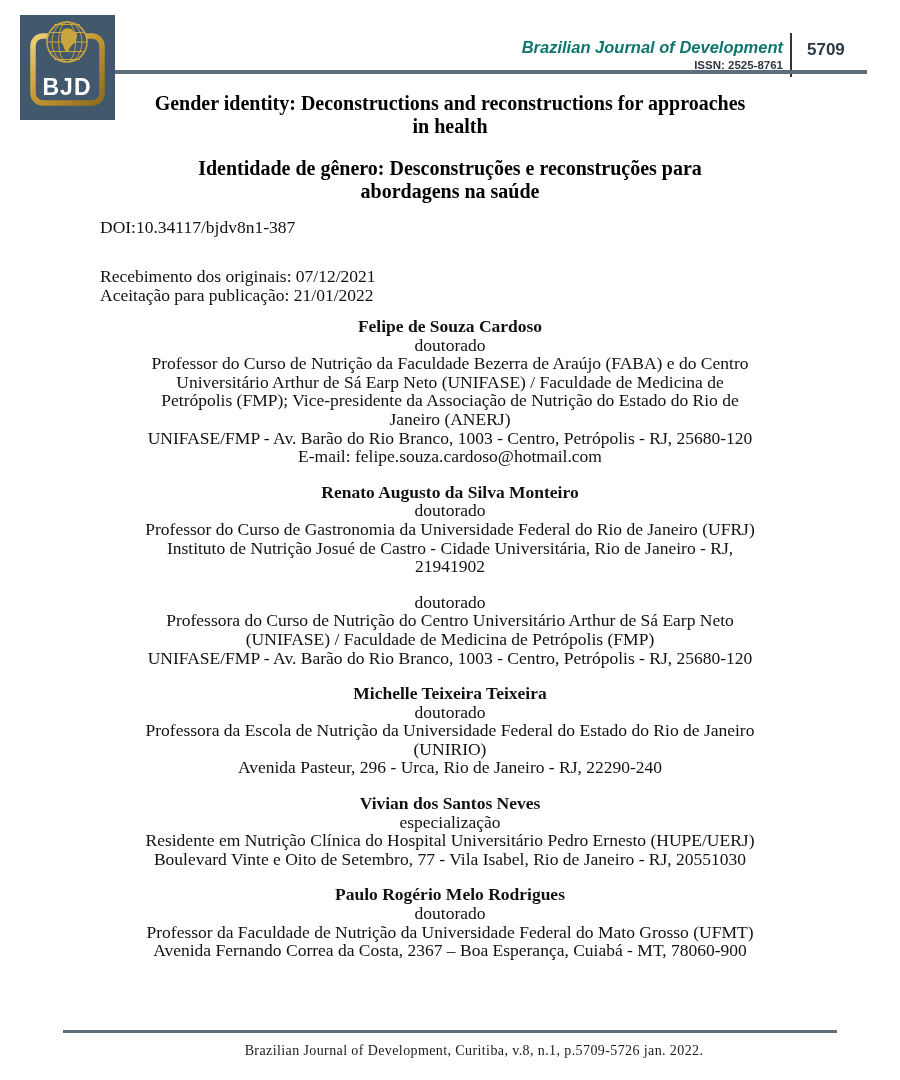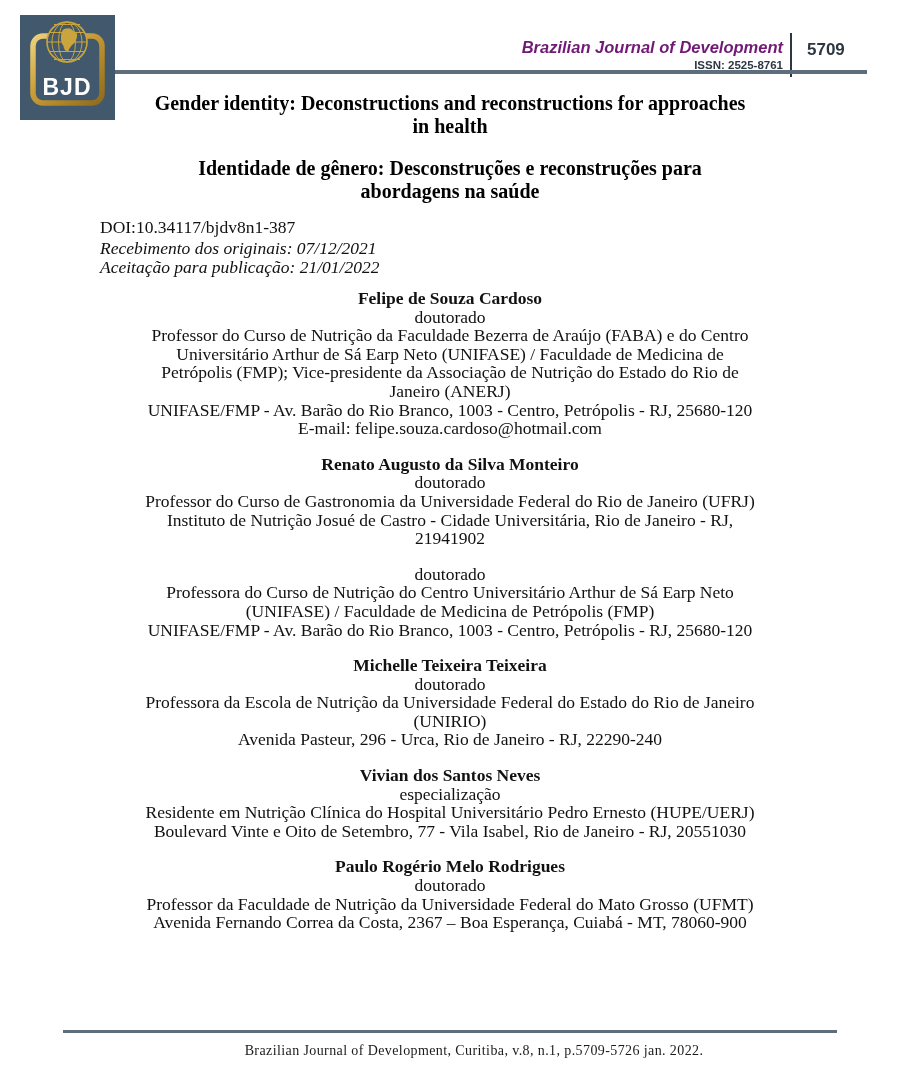--- a/index.html
+++ b/index.html
@@ -7,21 +7,21 @@
     width: 900px; height: 1080px; position: relative; overflow: hidden;
     font-family: "Liberation Serif", "DejaVu Serif", serif;
     color: #111111;
   }
   
   .header { position: absolute; top: 0; left: 0; width: 900px; height: 125px; }
   .logo { position: absolute; left: 20px; top: 15px; width: 111px; height: 105px; }
   .journal-name {
     position: absolute; right: 117px; top: 38px;
     font-family: "Liberation Sans", sans-serif;
-    font-style: italic; font-weight: 600; font-size: 16.5px; color: #701a75;
+    font-style: italic; font-weight: 600; font-size: 16.5px; color: #0f766e;
     white-space: nowrap;
   }
   .issn {
     position: absolute; right: 117px; top: 59px;
     font-family: "Liberation Sans", sans-serif;
     font-weight: bold; font-size: 11.5px; color: #2c3742;
   }
   .vdivider { position: absolute; left: 790px; top: 33px; width: 2px; height: 44px; background: #2c3742; }
   .page-number {
     position: absolute; left: 807px; top: 40px;
@@ -33,21 +33,21 @@
   .main { position: absolute; top: 80px; left: 0; width: 900px; padding: 0 92px; box-sizing: border-box; text-align: center; }
   .ml { white-space: pre-line; }
   .title-en {
     margin: 12px 0 0 0; font-size: 20px; font-weight: bold; line-height: 23px; color: #000;
   }
   .title-pt {
     margin: 19px 0 12px 0; font-size: 20px; font-weight: bold; line-height: 23px; color: #000;
   }
   .left-block { text-align: left; padding-left: 8px; font-size: 17.5px; line-height: 19px; }
   .doi-line { margin-top: 15px; }
-  .dates-block { margin-top: 2px; font-style: italic; }
+  .dates-block { margin-top: 30px; }
   .authors { margin-top: 12px; }
   .author-block { margin-bottom: 17px; font-size: 17.5px; line-height: 18.6px; }
   .author-name { font-weight: bold; }
   
   .footer-rule { position: absolute; left: 63px; top: 1030px; width: 774px; height: 3px; background: #5d6d7c; }
   .footer-citation {
     position: absolute; left: 0; top: 1043px; width: 900px; text-align: center;
     font-size: 14px; letter-spacing: 0.4px; color: #1a1a1a; margin-left: 24px;
   }
 </style>

